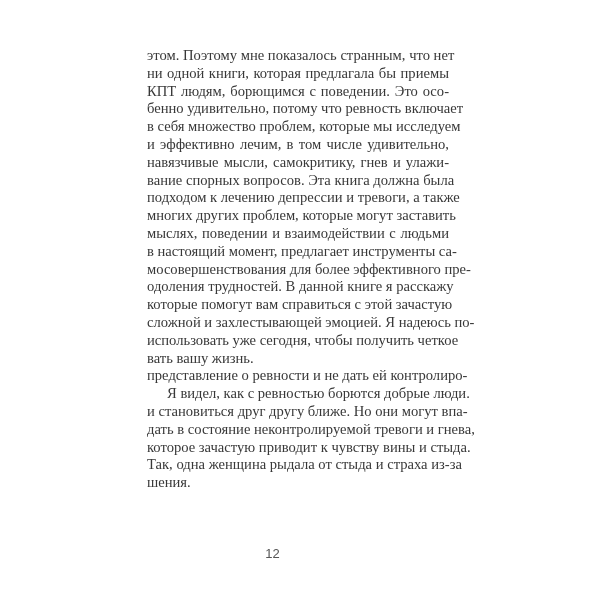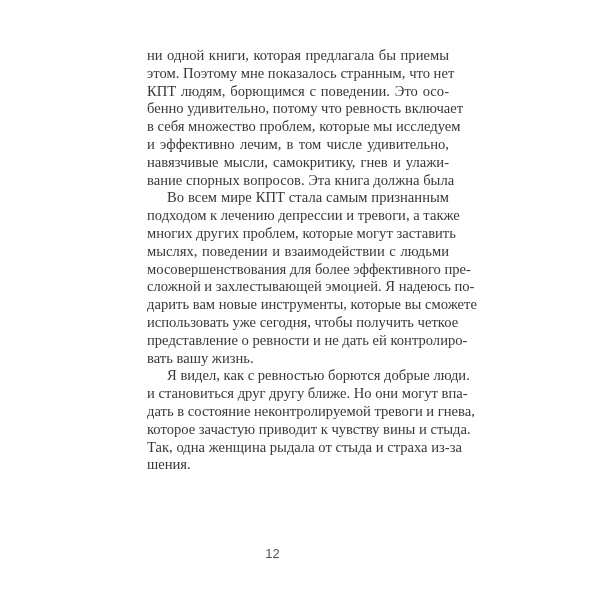--- a/index.html
+++ b/index.html
@@ -34,41 +34,42 @@
     font-size: 13px;
     color: #555555;
   }
 </style>
 </head>
 <body>
 
 <div class="page-text">
 
   <div>
+    <span class="line">этом. Поэтому мне показалось странным, что нет</span>
     <span class="line">ни одной книги, которая предлагала бы приемы</span>
-    <span class="line">этом. Поэтому мне показалось странным, что нет</span>
     <span class="line">КПТ людям, борющимся с поведении. Это осо-</span>
     <span class="line">бенно удивительно, потому что ревность включает</span>
     <span class="line">в себя множество проблем, которые мы исследуем</span>
     <span class="line">и эффективно лечим, в том числе удивительно,</span>
     <span class="line">навязчивые мысли, самокритику, гнев и улажи-</span>
     <span class="line">вание спорных вопросов. Эта книга должна была</span>
   </div>
 
   <div>
-    <span class="line indent">Во всем мире КПТ стала самым признанным</span>
     <span class="line">подходом к лечению депрессии и тревоги, а также</span>
     <span class="line">многих других проблем, которые могут заставить</span>
     <span class="line">мыслях, поведении и взаимодействии с людьми</span>
+    <span class="line">в настоящий момент, предлагает инструменты са-</span>
     <span class="line">мосовершенствования для более эффективного пре-</span>
+    <span class="line">одоления трудностей. В данной книге я расскажу</span>
+    <span class="line">которые помогут вам справиться с этой зачастую</span>
     <span class="line">сложной и захлестывающей эмоцией. Я надеюсь по-</span>
-    <span class="line">дарить вам новые инструменты, которые вы сможете</span>
     <span class="line">использовать уже сегодня, чтобы получить четкое</span>
+    <span class="line last">вать вашу жизнь.</span>
     <span class="line">представление о ревности и не дать ей контролиро-</span>
-    <span class="line last">вать вашу жизнь.</span>
   </div>
 
   <div>
     <span class="line indent">Я видел, как с ревностью борются добрые люди.</span>
     <span class="line">и становиться друг другу ближе. Но они могут впа-</span>
     <span class="line">дать в состояние неконтролируемой тревоги и гнева,</span>
     <span class="line">которое зачастую приводит к чувству вины и стыда.</span>
     <span class="line">Так, одна женщина рыдала от стыда и страха из-за</span>
     <span class="line last">шения.</span>
   </div>

